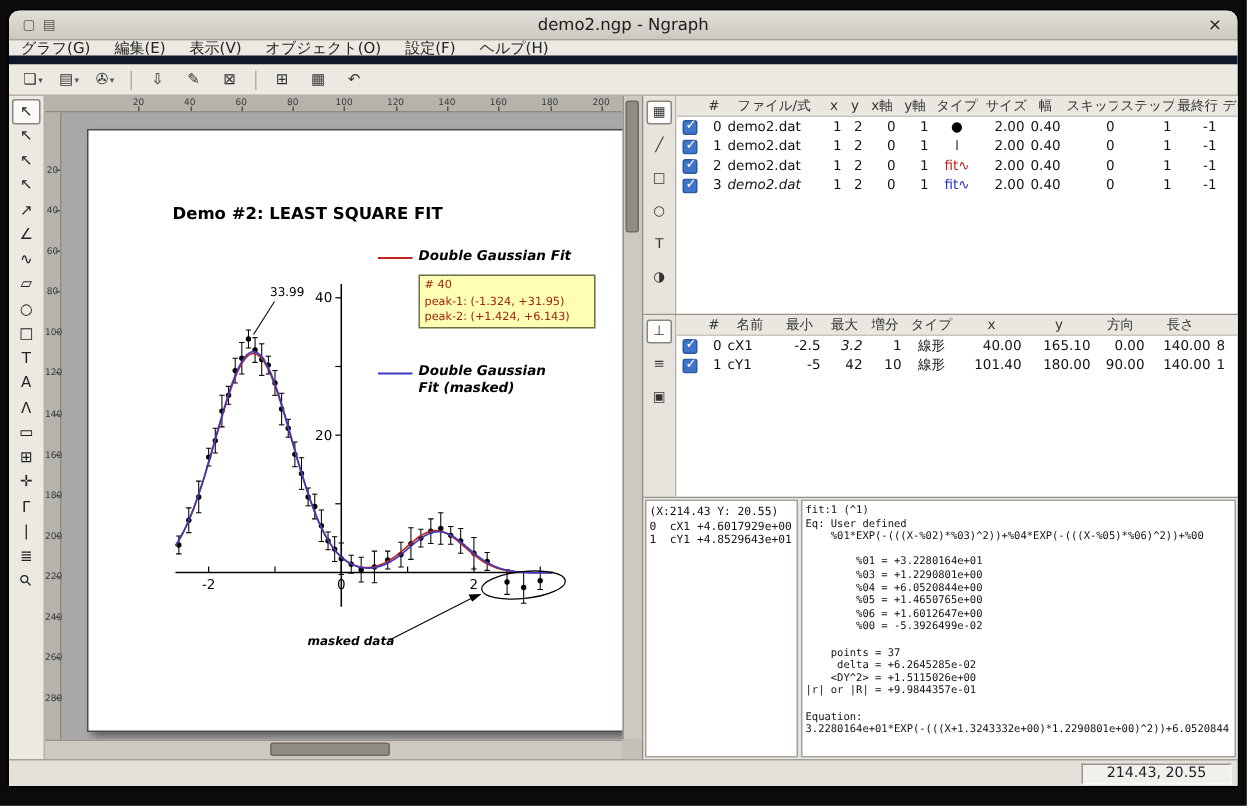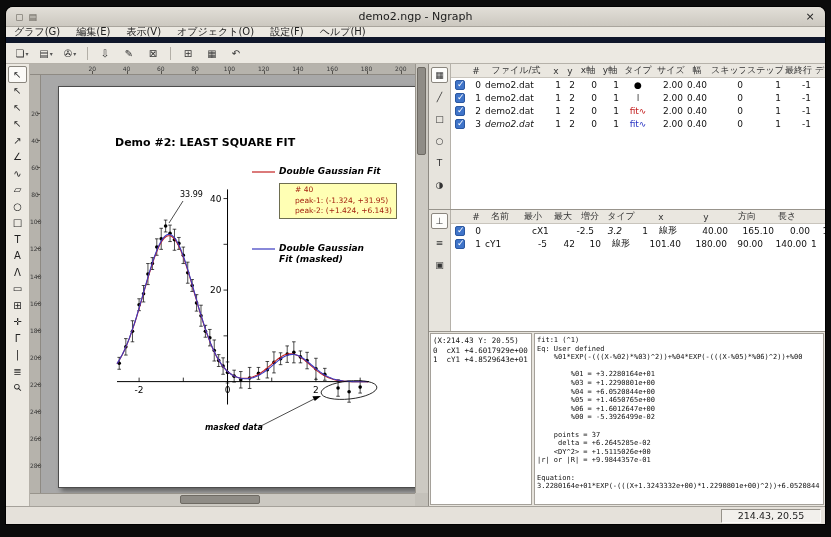--- a/index.html
+++ b/index.html
@@ -22,21 +22,21 @@
 .h-ruler{position:absolute;left:0;right:13px;top:0;height:11px;background:#b6b3ac;border-bottom:1px solid #8e8a83}
 .v-ruler{position:absolute;left:0;top:11px;bottom:13px;width:11px;background:#b6b3ac;border-right:1px solid #8e8a83}
 .rtick{position:absolute;top:1px;width:16px;text-align:center;font-size:6px;color:#3a3a3a}
 .rtickline{position:absolute;bottom:0;height:3px;width:1px;background:#55524c}
 .vtick{position:absolute;left:0;width:10px;text-align:center;font-size:6px;color:#3a3a3a}
 .vtickline{position:absolute;right:0;width:3px;height:1px;background:#55524c}
 .page{position:absolute;left:28px;top:22px;width:360px;height:402px;background:#fff;border:1px solid #4c4c4c;box-shadow:3px 3px 5px rgba(0,0,0,.45)}
 .page svg{position:absolute;left:0;top:0}
 .graph-title{position:absolute;left:56px;top:49px;font-size:11px;font-weight:bold;color:#000;white-space:nowrap}
 .legend-label{position:absolute;font-size:9px;font-weight:bold;font-style:italic;color:#000;line-height:11px}
-.info-box{position:absolute;left:220px;width:118px;background:#ffffb4;border:1px solid #6e6e50;padding:1px 15px}
+.info-box{position:absolute;left:220px;width:118px;background:#ffffb4;border:1px solid #6e6e50;padding:1px 3px}
 .ibline{font-size:7.5px;line-height:10.5px;color:#a42310;white-space:nowrap}
 .peak-label{position:absolute;left:121px;top:103px;font-size:8px;color:#000}
 .masked-label{position:absolute;left:146px;top:336px;font-size:8px;font-weight:bold;font-style:italic;color:#000}
 .v-scroll{position:absolute;right:0;top:0;bottom:13px;width:13px;background:#ccc9c2;border-left:1px solid #98948c}
 .h-scroll{position:absolute;left:0;right:13px;bottom:0;height:13px;background:#ccc9c2;border-top:1px solid #98948c}
 .thumb{position:absolute;background:#8f8c86;border:1px solid #6e6a63;border-radius:2px}
 .sb-corner{position:absolute;right:0;bottom:0;width:13px;height:13px;background:#c4c1ba}
 .right{width:397px;display:flex;flex-direction:column;background:#efede9;border-left:1px solid #8e8a83}
 .panelA{height:146px;display:flex;border-bottom:1px solid #98948c}
 .panelB{height:122px;display:flex;border-bottom:1px solid #98948c}
@@ -575,21 +575,21 @@
               <div class="td a-c" style="width: 46px;">y</div>
               <div class="td a-c" style="width: 36px;">方向</div>
               <div class="td a-c" style="width: 44px;">長さ</div>
               <div class="td a-c" style="width: 17px;"></div>
             </div>
             <div class="tr">
               <div class="td cbcell" style="width: 18px;">
                 <span class="cb on"></span>
               </div>
               <div class="td a-r" style="width: 14px;">0</div>
-              <div class="td a-l" style="width: 34px; margin-left: 47px;">cX1</div>
+              <div class="td a-l" style="width: 34px;">cX1</div>
               <div class="td a-r" style="width: 32px;">-2.5</div>
               <div class="td a-r" style="width: 28px; font-style: italic;">3.2</div>
               <div class="td a-r" style="width: 26px;">1</div>
               <div class="td a-c" style="width: 36px;">線形</div>
               <div class="td a-r" style="width: 44px;">40.00</div>
               <div class="td a-r" style="width: 46px;">165.10</div>
               <div class="td a-r" style="width: 36px;">0.00</div>
               <div class="td a-r" style="width: 44px;">140.00</div>
               <div class="td a-l" style="width: 17px;">8</div>
             </div>

